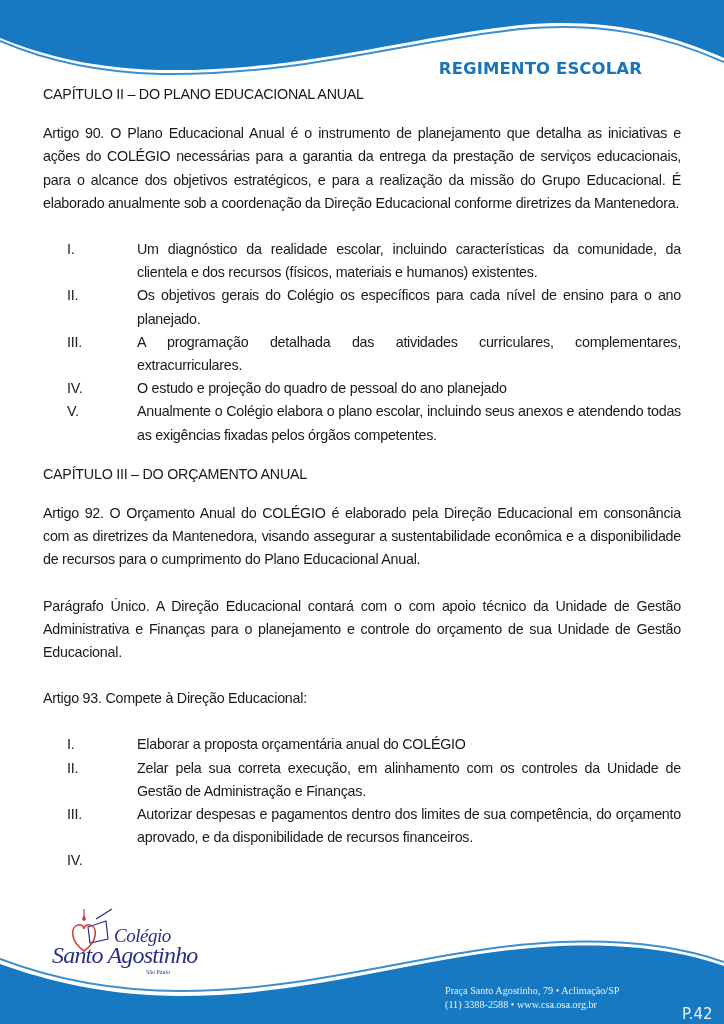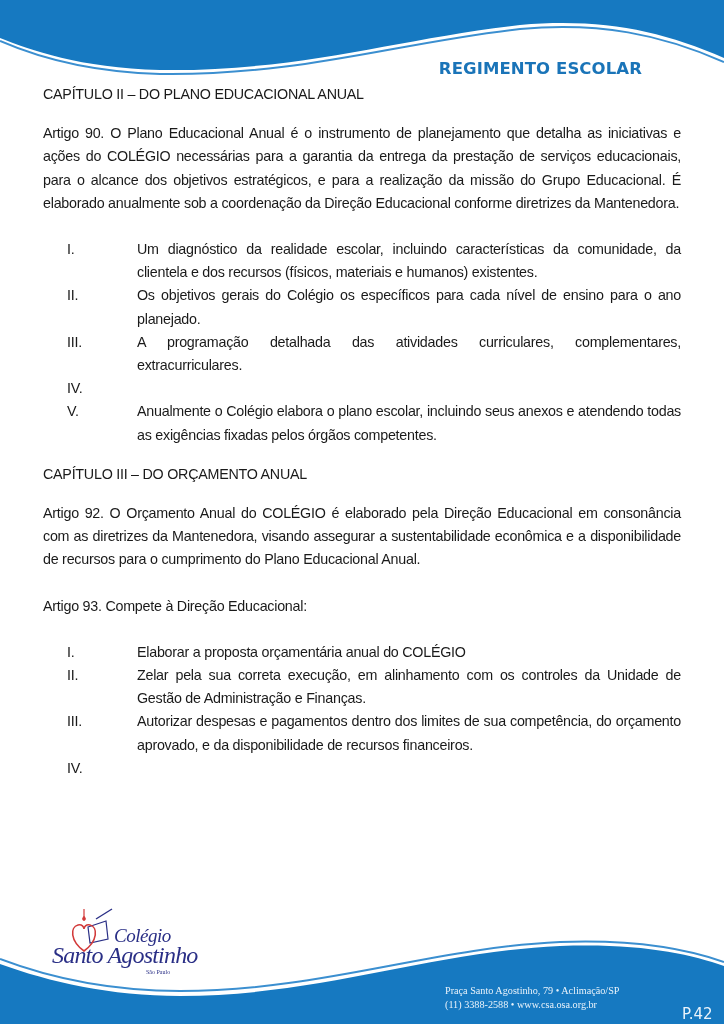--- a/index.html
+++ b/index.html
@@ -74,28 +74,30 @@
     <li>
         <span class="num">II.</span>
         <span class="txt">Os objetivos gerais do Colégio os específicos para cada nível de ensino para o ano planejado.</span>
       </li>
     <li>
         <span class="num">III.</span>
         <span class="txt">A programação detalhada das atividades curriculares, complementares, extracurriculares.</span>
       </li>
     <li>
         <span class="num">IV.</span>
+        <span class="txt">O estudo e projeção do quadro de pessoal do ano planejado</span>
       </li>
     <li>
         <span class="num">V.</span>
         <span class="txt">Anualmente o Colégio elabora o plano escolar, incluindo seus anexos e atendendo todas as exigências fixadas pelos órgãos competentes.</span>
       </li>
   </ul>
   <p class="sp1">CAPÍTULO III – DO ORÇAMENTO ANUAL</p>
   <p class="sp1">Artigo 92. O Orçamento Anual do COLÉGIO é elaborado pela Direção Educacional em consonância com as diretrizes da Mantenedora, visando assegurar a sustentabilidade econômica e a disponibilidade de recursos para o cumprimento do Plano Educacional Anual.</p>
+  <p class="sp2">Parágrafo Único. A Direção Educacional contará com o com apoio técnico da Unidade de Gestão Administrativa e Finanças para o planejamento e controle do orçamento de sua Unidade de Gestão Educacional.</p>
   <p class="sp2">Artigo 93. Compete à Direção Educacional:</p>
   <ul class="list">
     <li>
         <span class="num">I.</span>
         <span class="txt">Elaborar a proposta orçamentária anual do COLÉGIO</span>
       </li>
     <li>
         <span class="num">II.</span>
         <span class="txt">Zelar pela sua correta execução, em alinhamento com os controles da Unidade de Gestão de Administração e Finanças.</span>
       </li>

